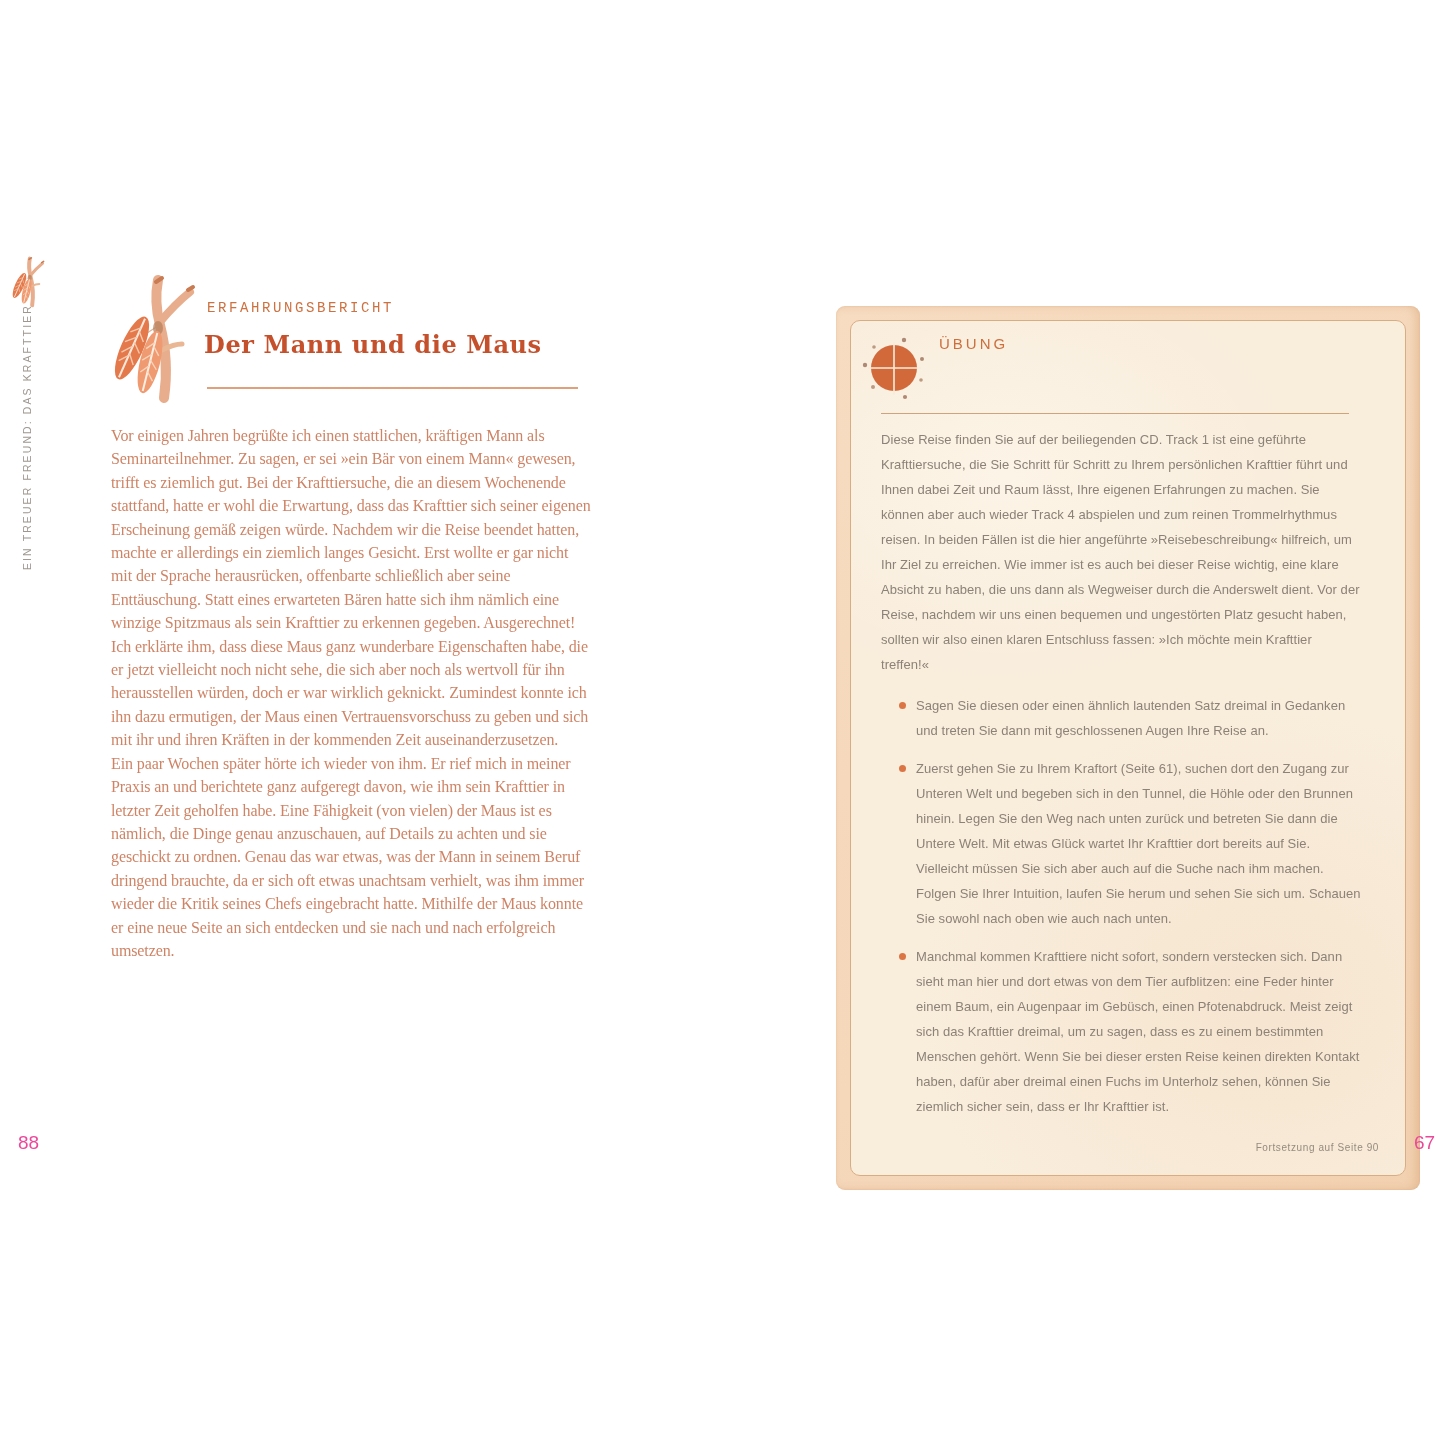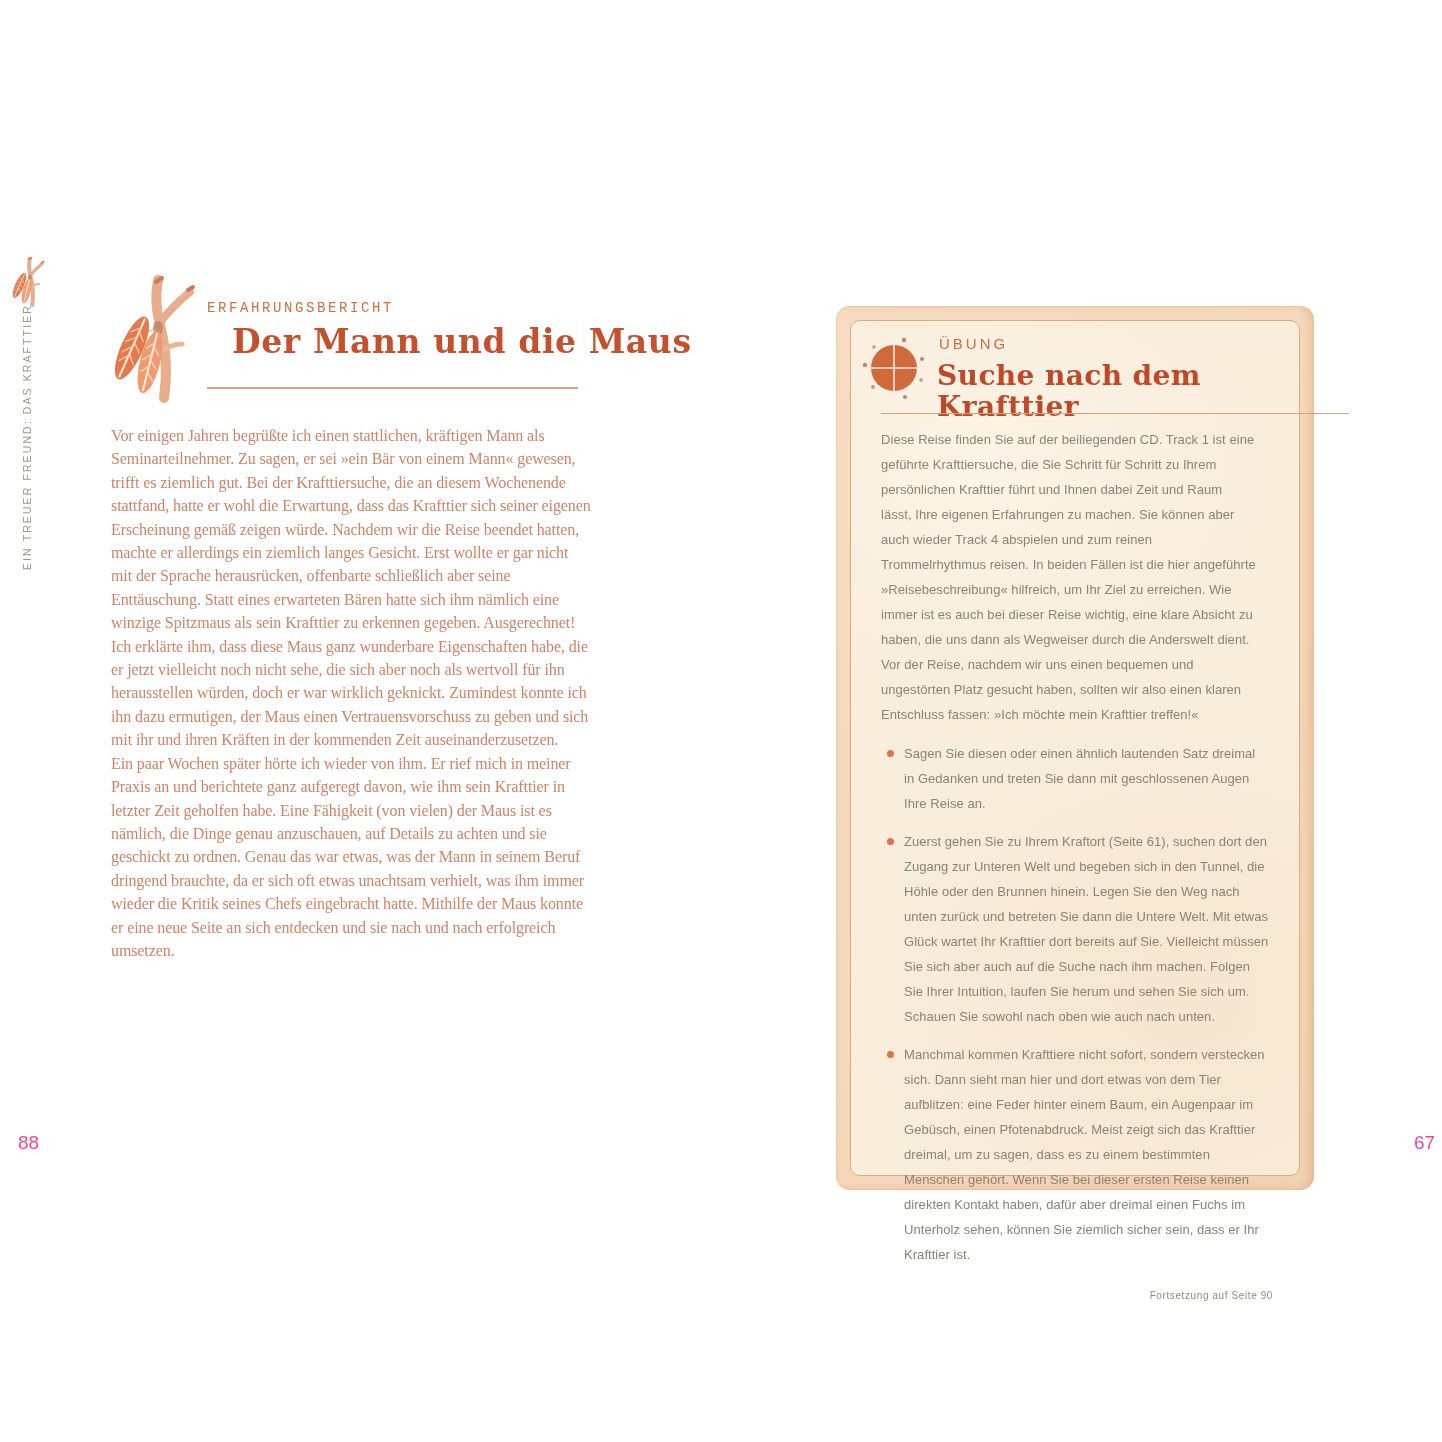--- a/index.html
+++ b/index.html
@@ -14,37 +14,37 @@
     font-size:10.5px;letter-spacing:2.1px;color:#9d978f;
   }
   .mini-illu{position:absolute;left:6px;top:254px;width:42px;height:56px;}
   .big-illu{position:absolute;left:98px;top:270px;width:106px;height:138px;}
   .kicker-left{
     position:absolute;left:207px;top:300px;font-size:14px;letter-spacing:2.6px;
     color:#cd7140;
     font-family:Liberation Mono, monospace;
   }
   .title-left{
-    position:absolute;left:204px;top:324px;font-family:"DejaVu Serif",serif;
-    font-weight:bold;font-size:33px;letter-spacing:0.6px;color:#c5502c;line-height:1.1;margin-left:28px;
+    position:absolute;left:204px;top:332px;font-family:"DejaVu Serif",serif;
+    font-weight:bold;font-size:24px;letter-spacing:0.6px;color:#c5502c;line-height:1.1;
   }
   .rule-left{position:absolute;left:207px;top:387px;width:371px;height:2px;background:#e0a07c;}
   .body-left{
     position:absolute;left:111px;top:424px;width:482px;
     font-family:"Liberation Serif","DejaVu Serif",serif;
     font-size:16px;line-height:23.4px;color:#cf8365;letter-spacing:-0.1px;
   }
   .body-left p{margin:0;}
   .pagenum{position:absolute;font-size:19px;color:#ec4899;}
   .pagenum-left{left:18px;top:1132px;}
   .pagenum-right{left:1414px;top:1132px;}
   
   .exercise-box{
-    position:absolute;left:836px;top:306px;width:478px;height:884px;
-    border-radius:14px;
+    position:absolute;left:836px;top:306px;width:584px;height:884px;
+    border-radius:9px;
     background:linear-gradient(135deg,#f7dcc1 0%,#f5d7ba 55%,#f2d1b0 100%);
     box-shadow:inset -5px 0 8px rgba(205,145,95,0.30), inset 0 0 2px rgba(205,150,100,0.4);
   }
   .exercise-inner{
     position:absolute;left:14px;top:14px;right:14px;bottom:14px;
     border:1px solid #d9ad84;border-radius:10px;
     background:
       radial-gradient(ellipse 420px 300px at 28% 18%, rgba(255,250,240,0.55), rgba(255,250,240,0) 70%),
       radial-gradient(ellipse 500px 420px at 75% 80%, rgba(240,215,185,0.35), rgba(240,215,185,0) 70%),
       #f9eddc;
@@ -56,21 +56,21 @@
   .title-box{
     position:absolute;left:86px;top:40px;font-family:"DejaVu Serif",serif;
     font-weight:bold;font-size:28px;letter-spacing:0.4px;color:#c04727;line-height:1.1;
   }
   .rule-box{position:absolute;left:30px;top:92px;width:468px;height:1px;background:#d0a47b;}
   .box-content{
     position:absolute;left:30px;right:26px;top:106px;
     font-size:13px;line-height:25px;color:#8c8277;letter-spacing:0.05px;
   }
   .box-content p.intro{margin:0 17px 14px 0;}
-  .bullet-list{list-style:none;margin:4px;padding:0;}
+  .bullet-list{list-style:none;margin:16px;padding:0;}
   .bullet-list li{position:relative;padding-left:19px;margin:0 0 13px 0;}
   .dot{
     position:absolute;left:2px;top:9px;width:7px;height:7px;border-radius:50%;
     background:#dc7544;
   }
   .box-footer{text-align:right;margin-top:16px;color:#958b7e;font-size:10px;letter-spacing:0.6px;}
 </style>
 </head>
 <body>
 
@@ -135,21 +135,20 @@
         <circle cx="61" cy="24" r="2.0" fill="#ae8a74"></circle>
         <circle cx="60" cy="45" r="1.8" fill="#bd9a82"></circle>
         <circle cx="44" cy="62" r="2.1" fill="#ae8a74"></circle>
         <circle cx="12" cy="52" r="2.0" fill="#bd9a82"></circle>
         <circle cx="4" cy="30" r="2.2" fill="#ae8a74"></circle>
         <circle cx="13" cy="12" r="1.8" fill="#bd9a82"></circle>
       </svg>
 
       <div class="kicker-box">ÜBUNG</div>
 
-      <div class="title-box">Suche nach dem Krafttier</div>
 
       <div class="rule-box"></div>
 
       <div class="box-content">
         <p class="intro">Diese Reise finden Sie auf der beiliegenden CD. Track 1 ist eine geführte Krafttiersuche, die Sie Schritt für Schritt zu Ihrem persönlichen Krafttier führt und Ihnen dabei Zeit und Raum lässt, Ihre eigenen Erfahrungen zu machen. Sie können aber auch wieder Track 4 abspielen und zum reinen Trommelrhythmus reisen. In beiden Fällen ist die hier angeführte »Reisebeschreibung« hilfreich, um Ihr Ziel zu erreichen. Wie immer ist es auch bei dieser Reise wichtig, eine klare Absicht zu haben, die uns dann als Wegweiser durch die Anderswelt dient. Vor der Reise, nachdem wir uns einen bequemen und ungestörten Platz gesucht haben, sollten wir also einen klaren Entschluss fassen: »Ich möchte mein Krafttier treffen!«</p>
 
         <ul class="bullet-list">
           <li>
             <span class="dot"></span>
             <span>Sagen Sie diesen oder einen ähnlich lautenden Satz dreimal in Gedanken und treten Sie dann mit geschlossenen Augen Ihre Reise an.</span>

